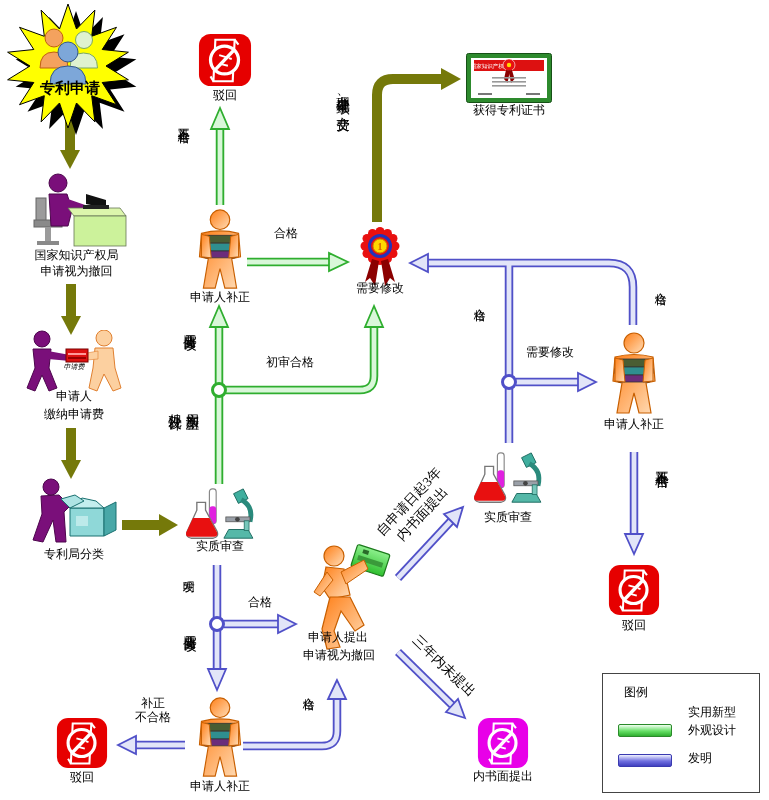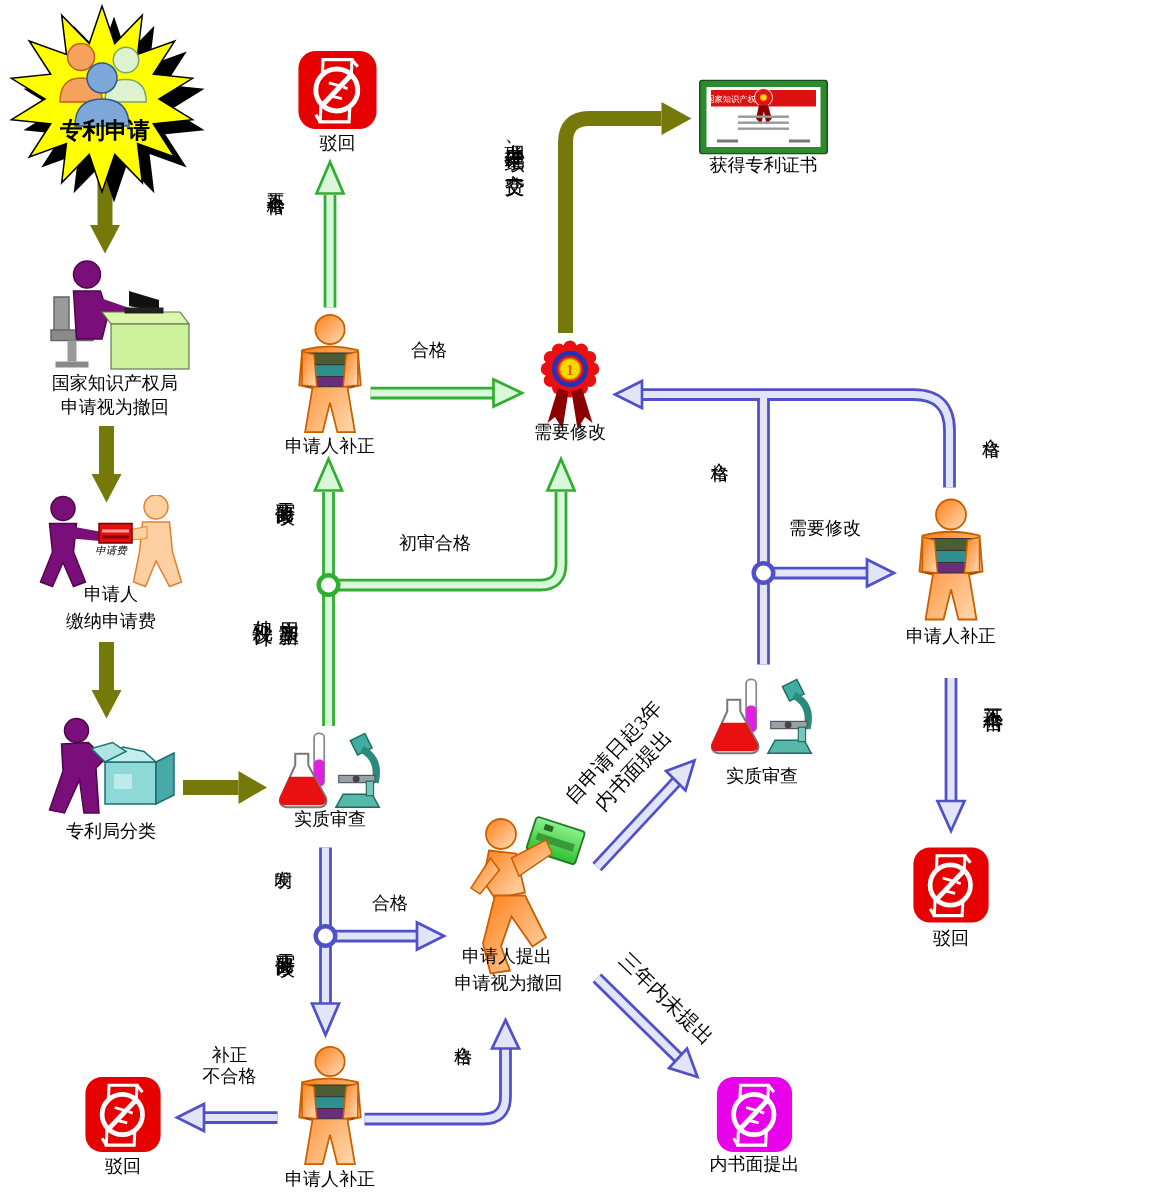--- a/index.html
+++ b/index.html
@@ -375,14 +375,22 @@
 <div class="lbl ctr" style="left:126px;top:697px;width:54px;line-height:1.15">
   <span style="display:block">补正</span>
   <span style="display:block">不合格</span>
 </div>
 <div class="lbl rot" style="left:416px;top:508px">
   <span style="display:block">自申请日起3年</span>
   <span style="display:block">内书面提出</span>
 </div>
 <div class="lbl rot2" style="left:444px;top:666px">三年内未提出</div>
 
+<div id="legend-box">
+  <div class="lbl" style="left:21px;top:12px">图例</div>
+  <div class="legend-bar bar-green" style="left:15px;top:50px"></div>
+  <div class="lbl" style="left:85px;top:32px">实用新型</div>
+  <div class="lbl" style="left:85px;top:50px">外观设计</div>
+  <div class="legend-bar bar-blue" style="left:15px;top:80px"></div>
+  <div class="lbl" style="left:85px;top:78px">发明</div>
+</div>
 
 </div>
 
 </body></html>

